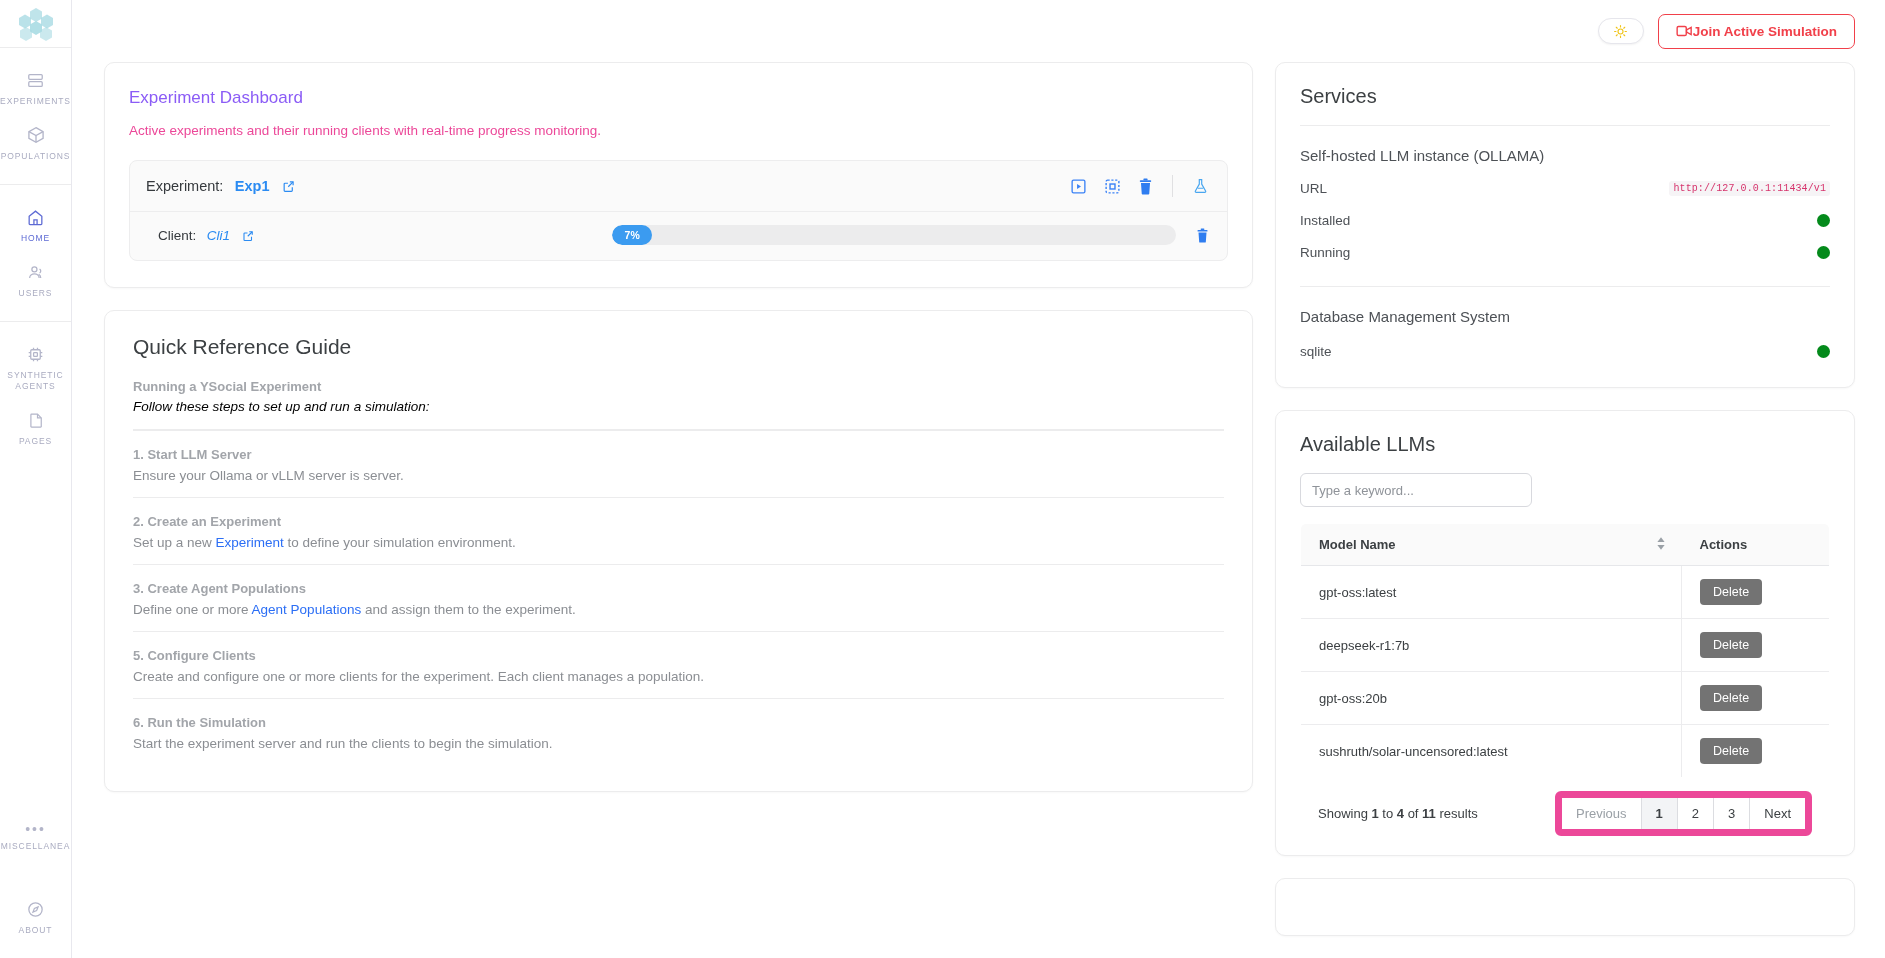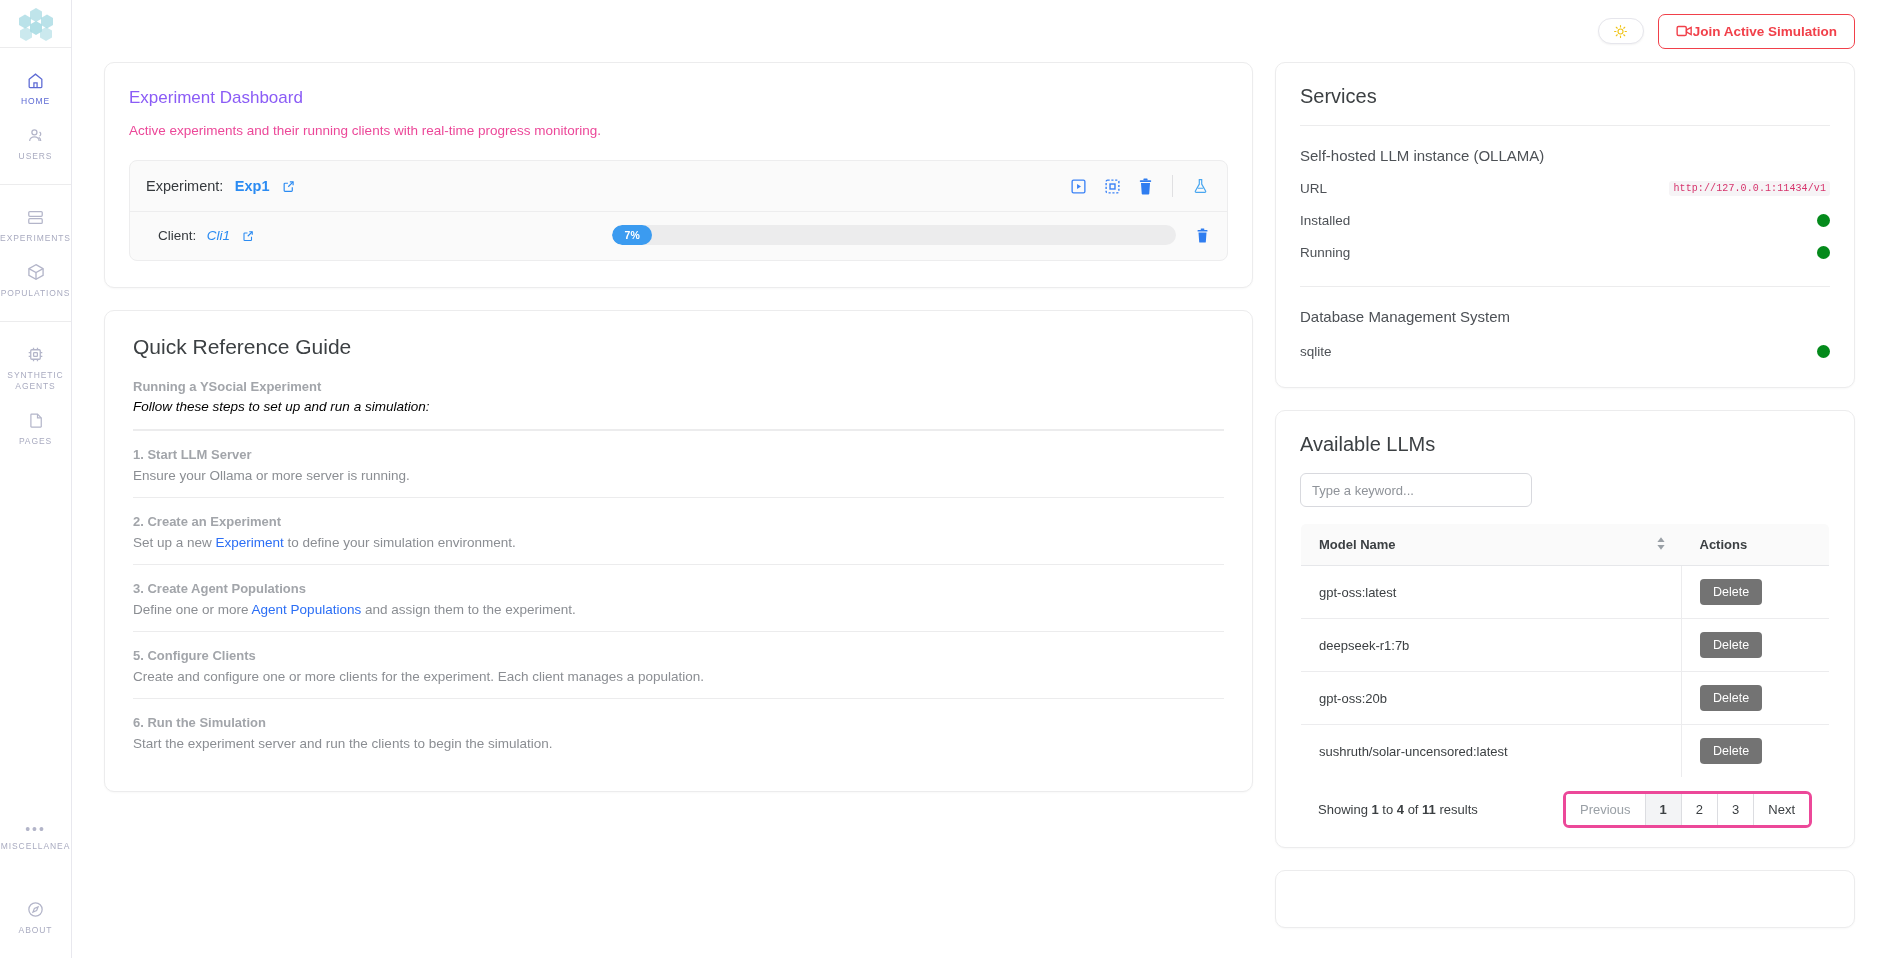--- a/index.html
+++ b/index.html
@@ -258,21 +258,21 @@
     padding: 6px 13px;
     cursor: pointer;
     font-family: "Liberation Sans", sans-serif;
   }
   .llm-foot {
     display: flex; align-items: center; justify-content: space-between;
     padding: 13px 18px;
   }
   .foot-text { font-size: 13px; color: #3c4043; }
   .foot-text b { font-weight: 700; }
-  .pager { display: flex; align-items: flex-start; border: 3px solid #ec4899; border-radius: 6px; overflow: hidden; }
+  .pager { display: flex; align-items: flex-start; border: 7px solid #ec4899; border-radius: 6px; overflow: hidden; }
   .pg {
     padding: 8px 14px;
     font-size: 13px;
     color: #3c4043;
     background: #fff;
     border-right: 1px solid #dcdde1;
     cursor: pointer;
     user-select: none;
   }
   .pg:last-child { border-right: none; }
@@ -295,61 +295,61 @@
           <polygon points="8,7.5 14,11 14,18 8,21.5 2,18 2,11" opacity="0.8"></polygon>
           <polygon points="30,7.5 36,11 36,18 30,21.5 24,18 24,11" opacity="0.8"></polygon>
           <polygon points="19,14 25,17.5 25,24.5 19,28 13,24.5 13,17.5" opacity="0.9"></polygon>
           <polygon points="9,20 15,23.5 15,30.5 9,34 3,30.5 3,23.5" opacity="0.6"></polygon>
           <polygon points="29,20 35,23.5 35,30.5 29,34 23,30.5 23,23.5" opacity="0.6"></polygon>
         </g>
       </svg>
     </div>
 
     <div class="nav-group">
+      <div class="nav-item">
+        <span class="ico">
+          <svg width="19" height="19" viewBox="0 0 24 24">
+              <rect x="3.5" y="4.5" width="17" height="6" rx="1.3"></rect>
+              <rect x="3.5" y="13.5" width="17" height="6" rx="1.3"></rect>
+            </svg>
+        </span>
+        <span class="lbl">EXPERIMENTS</span>
+      </div>
+      <div class="nav-item">
+        <span class="ico">
+          <svg width="20" height="20" viewBox="0 0 24 24">
+              <path d="M12 3.2 20.5 8v8L12 20.8 3.5 16V8z"></path>
+              <path d="M3.5 8 12 12.6 20.5 8"></path>
+              <path d="M12 12.6v8.2"></path>
+            </svg>
+        </span>
+        <span class="lbl">POPULATIONS</span>
+      </div>
+    </div>
+
+    <div class="nav-group">
       <div class="nav-item active">
         <span class="ico">
           <svg width="19" height="19" viewBox="0 0 24 24">
               <path d="M4 10.5 12 4l8 6.5V20a1 1 0 0 1-1 1H5a1 1 0 0 1-1-1z"></path>
               <path d="M10 21v-6h4v6"></path>
             </svg>
         </span>
         <span class="lbl">HOME</span>
       </div>
       <div class="nav-item">
         <span class="ico">
           <svg width="20" height="19" viewBox="0 0 24 24">
               <circle cx="10" cy="8" r="3.2"></circle>
               <path d="M4 19c0-3.2 2.7-5.3 6-5.3s6 2.1 6 5.3"></path>
               <path d="M16.5 7.5a3 3 0 0 1 0 5.2"></path>
               <path d="M18 19c0-2.3-1-3.9-2.6-4.8"></path>
             </svg>
         </span>
         <span class="lbl">USERS</span>
-      </div>
-    </div>
-
-    <div class="nav-group">
-      <div class="nav-item">
-        <span class="ico">
-          <svg width="19" height="19" viewBox="0 0 24 24">
-              <rect x="3.5" y="4.5" width="17" height="6" rx="1.3"></rect>
-              <rect x="3.5" y="13.5" width="17" height="6" rx="1.3"></rect>
-            </svg>
-        </span>
-        <span class="lbl">EXPERIMENTS</span>
-      </div>
-      <div class="nav-item">
-        <span class="ico">
-          <svg width="20" height="20" viewBox="0 0 24 24">
-              <path d="M12 3.2 20.5 8v8L12 20.8 3.5 16V8z"></path>
-              <path d="M3.5 8 12 12.6 20.5 8"></path>
-              <path d="M12 12.6v8.2"></path>
-            </svg>
-        </span>
-        <span class="lbl">POPULATIONS</span>
       </div>
     </div>
 
     <div class="nav-group last">
       <div class="nav-item">
         <span class="ico">
           <svg width="19" height="19" viewBox="0 0 24 24">
               <rect x="6" y="6" width="12" height="12" rx="1.4"></rect>
               <rect x="9.6" y="9.6" width="4.8" height="4.8" rx="0.8"></rect>
               <path d="M9.5 6V3.4M14.5 6V3.4M9.5 20.6V18M14.5 20.6V18M6 9.5H3.4M6 14.5H3.4M20.6 9.5H18M20.6 14.5H18"></path>
@@ -489,21 +489,21 @@
 
           <div class="guide-body">
             <div class="guide-intro-h">Running a YSocial Experiment</div>
             <div class="guide-intro-p">Follow these steps to set up and run a simulation:</div>
           </div>
           <div class="guide-sep"></div>
 
           <div class="guide-step">
             <div class="step-h">1. Start LLM Server</div>
             <div class="step-p">
-              <span>Ensure your Ollama or more server is running.</span>
+              <span>Ensure your Ollama or vLLM server is server.</span>
             </div>
           </div>
 
           <div class="guide-step">
             <div class="step-h">2. Create an Experiment</div>
             <div class="step-p">
               <span>Set up a new </span><a class="glink">Experiment</a><span> to define your simulation environment.</span>
             </div>
           </div>
 

